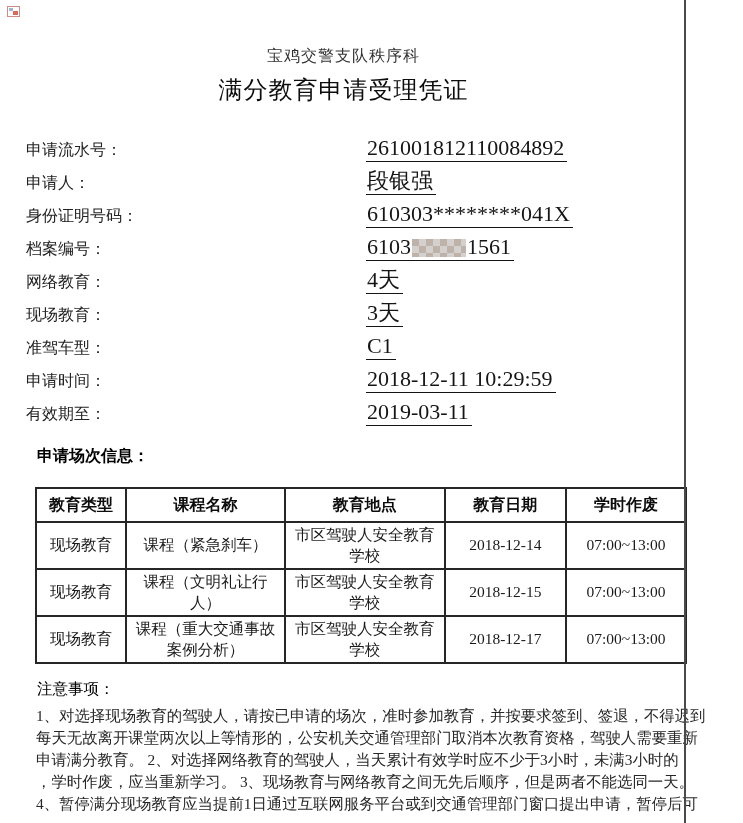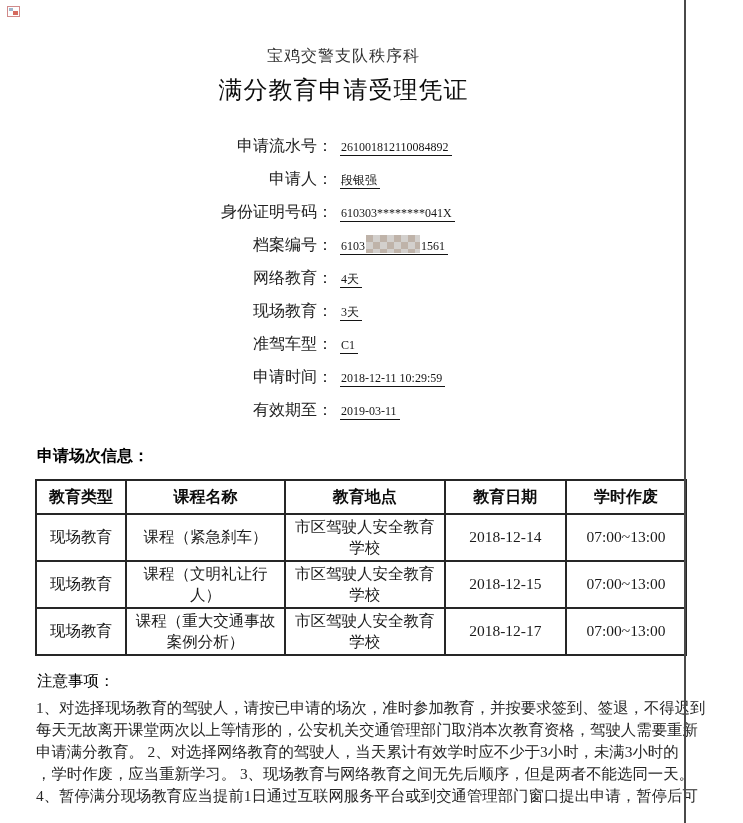--- a/index.html
+++ b/index.html
@@ -12,33 +12,33 @@
   .broken-img{position:absolute;left:7px;top:6px;width:13px;height:11px;border:1px solid #d08a8a;background:#fefefe;box-sizing:border-box;}
   .broken-img::before{content:"";position:absolute;left:1px;top:1px;width:4px;height:3px;background:#9fb6cc;}
   .broken-img::after{content:"";position:absolute;right:1px;bottom:1px;width:5px;height:4px;background:#d66a5e;}
 
   .org{padding-top:46px;text-align:center;font-size:16px;letter-spacing:1px;color:#333;}
   .doc-title{margin-top:7px;text-align:center;font-size:24px;font-weight:normal;color:#0d0d0d;
     font-family:"DejaVu Sans","Liberation Sans",sans-serif;letter-spacing:1px;}
 
   .fields{margin-top:30px;}
   .field-row{display:flex;align-items:baseline;height:33px;}
-  .field-label{flex:0 0 333px;text-align:right;font-size:16px;color:#222;}
-  .field-value{margin-left:7px;font-size:12px;color:#151515;border-bottom:1px solid #141414;
+  .field-label{flex:0 0 333px;text-align:left;font-size:16px;color:#222;padding-left:26px;}
+  .field-value{margin-left:7px;font-size:22px;color:#151515;border-bottom:1px solid #141414;
     padding:0 3px 1px 1px;line-height:1.1;}
   .mosaic{display:inline-block;width:54px;height:18px;vertical-align:-3px;margin:0 1px;
     background:
       repeating-conic-gradient(#cfccc8 0% 25%, #b9aba0 0% 50%),
       #c7c2bd;
     background-size:14px 14px;opacity:0.9;}
 
   .section-heading{margin:13px 2px 0 37px;font-size:16px;font-weight:bold;color:#000;
     font-family:"DejaVu Sans","Liberation Sans",sans-serif;}
 
-  table.session-table{border-collapse:collapse;table-layout:fixed;margin:12px 0 0 35px;}
+  table.session-table{border-collapse:collapse;table-layout:fixed;margin:20px 0 0 35px;}
   .session-table th{border:2px solid #262626;height:30px;padding:1px 2px;
     font-size:16px;font-weight:bold;text-align:center;color:#0d0d0d;
     font-family:"DejaVu Sans","Liberation Sans",sans-serif;}
   .session-table td{border:2px solid #262626;height:43px;padding:1px 2px;
     font-size:15.5px;text-align:center;line-height:1.3;color:#1a1a1a;}
 
   .notes-heading{margin:15px 0 0 37px;font-size:15.5px;font-weight:normal;color:#000;
     font-family:"DejaVu Sans","Liberation Sans",sans-serif;}
   .note-lines{margin:5px 0 0 36px;font-size:15.4px;line-height:22px;color:#262626;}
   .note-line{white-space:nowrap;}

